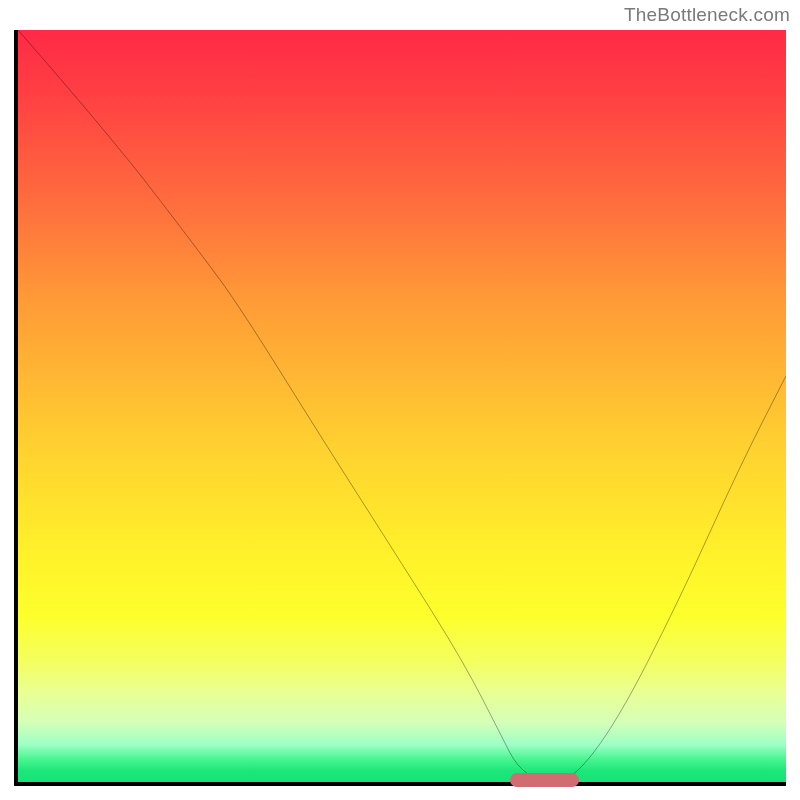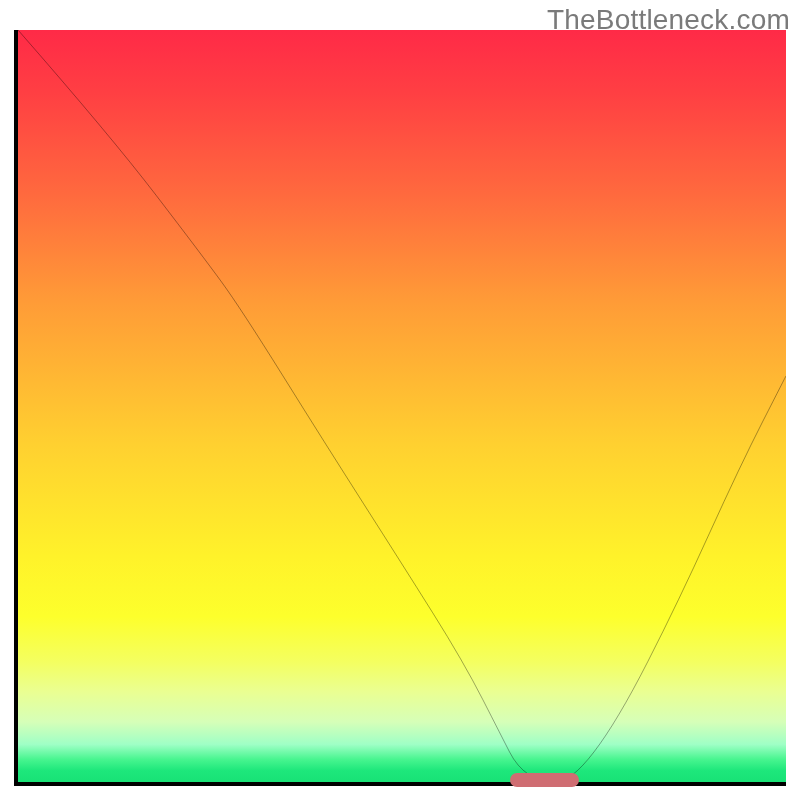--- a/index.html
+++ b/index.html
@@ -10,21 +10,21 @@
     background: #fff;
     font-family: Arial, sans-serif;
     position: relative;
     overflow: hidden;
   }
   .watermark {
     position: absolute;
     top: 4px;
     right: 10px;
     color: #7a7a7a;
-    font-size: 28px;
+    font-size: 19px;
     font-weight: 500;
     letter-spacing: 0.2px;
     z-index: 20;
   }
   .plot-area {
     position: absolute;
     top: 30px;
     left: 14px;
     width: 772px;
     height: 756px;

